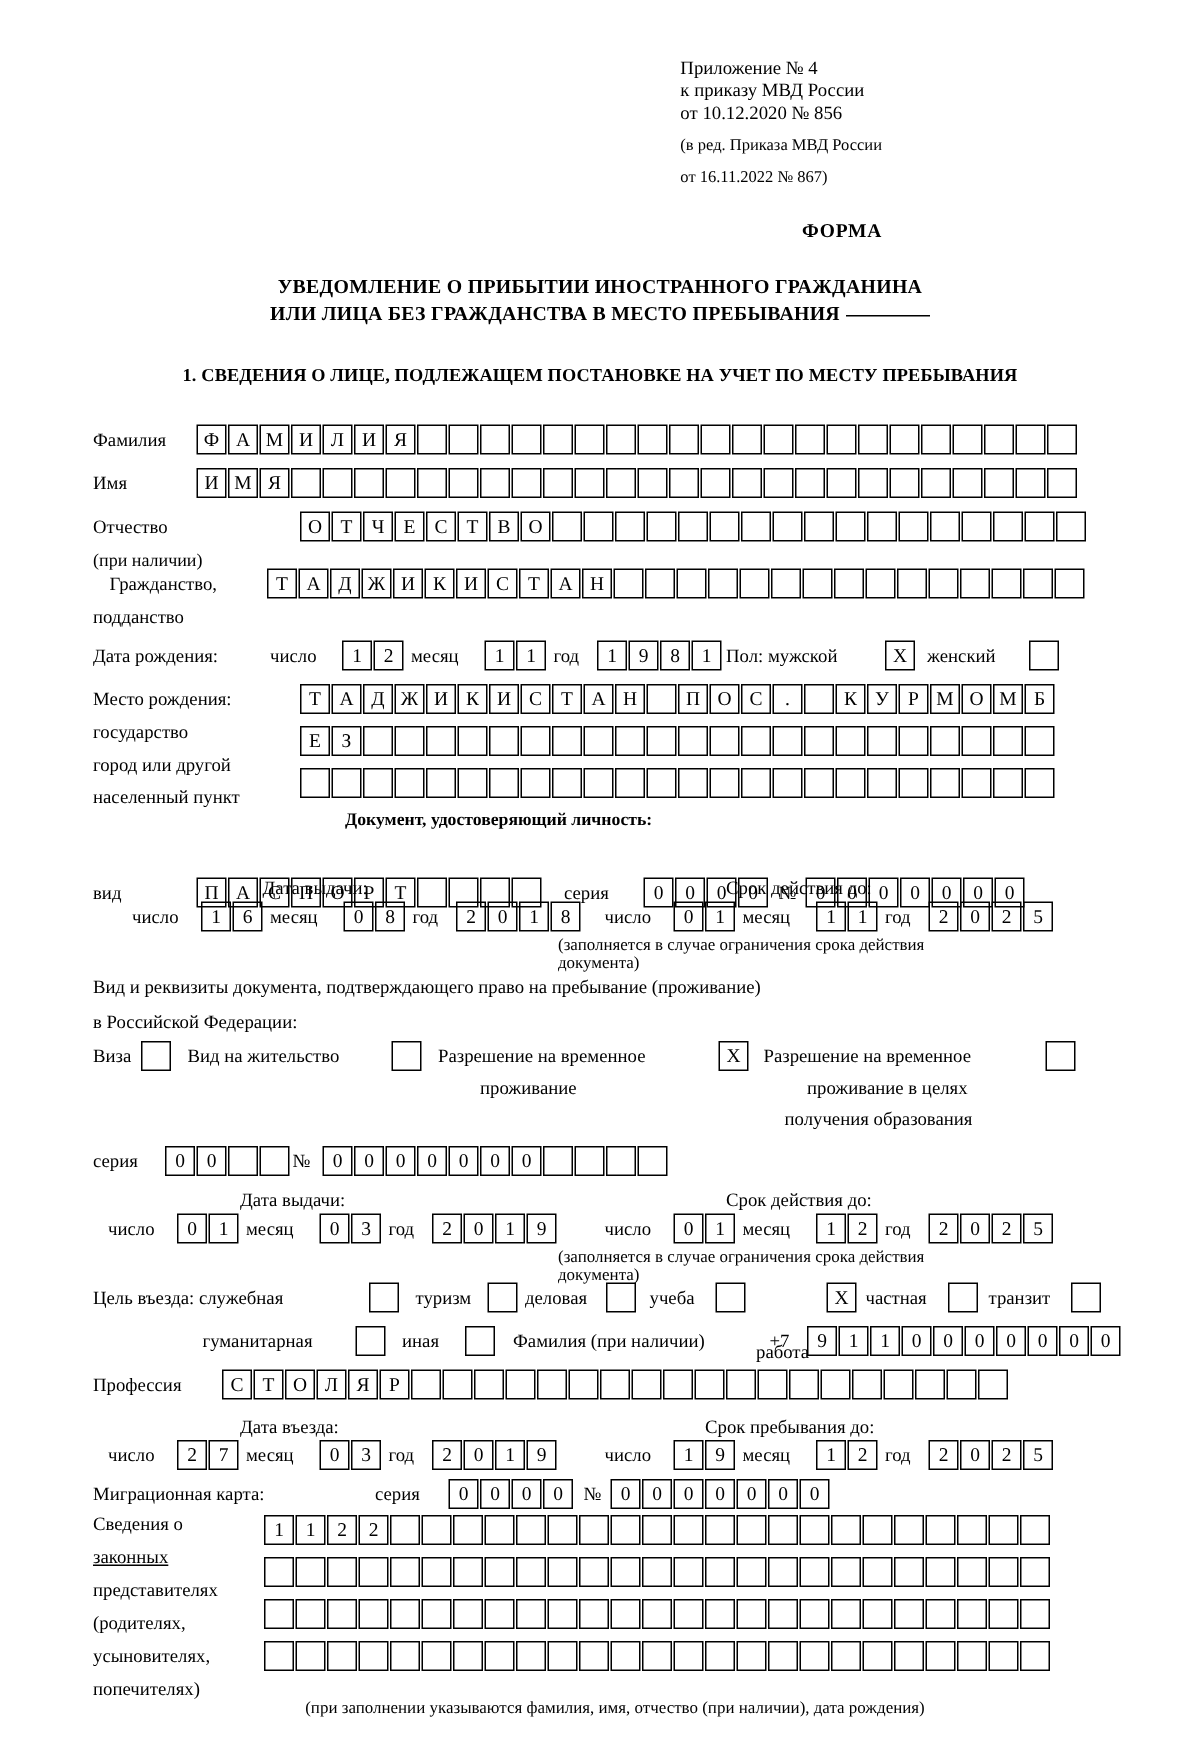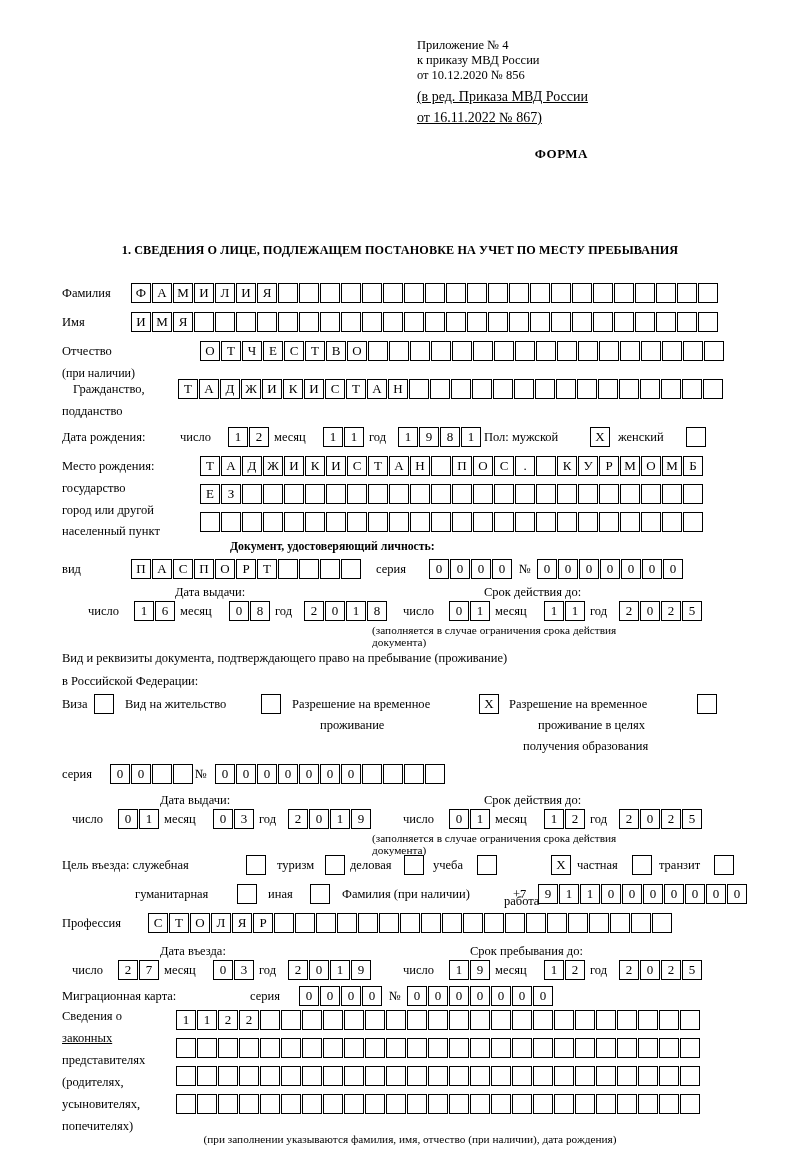--- a/index.html
+++ b/index.html
@@ -9,21 +9,21 @@
     color:#000;
     position:relative;
     overflow:hidden;
   }
   .page{position:relative;width:636px;height:1163px;box-sizing:border-box;padding:13px;}
 
   .hdr{
     position:absolute;top:38px;right:48px;text-align:left;
     font-size:12.5px;line-height:15px;
   }
-  .hdr .small{font-size:14px;line-height:14px;margin-top:7px;text-decoration:underline;}
+  .hdr .small{font-size:11px;line-height:14px;margin-top:7px;}
   .forma{
     position:absolute;top:146px;right:48px;
     font-weight:bold;font-size:13px;letter-spacing:.5px;
   }
 
   .title{
     position:absolute;top:182px;left:0;width:800px;text-align:center;
     font-weight:bold;font-size:13.2px;line-height:18px;letter-spacing:.2px;
   }
   .title .rule{display:inline-block;width:56px;border-bottom:1px solid #000;vertical-align:2px;margin-left:4px;}
@@ -59,20 +59,24 @@
 
   <div class="hdr">
     <div>Приложение № 4</div>
     <div>к приказу МВД России</div>
     <div>от 10.12.2020 № 856</div>
     <div class="small">(в ред. Приказа МВД России</div>
     <div class="small">от 16.11.2022 № 867)</div>
   </div>
   <div class="forma">ФОРМА</div>
 
+  <div class="title">
+    <div>УВЕДОМЛЕНИЕ О ПРИБЫТИИ ИНОСТРАННОГО ГРАЖДАНИНА</div>
+    <span>ИЛИ ЛИЦА БЕЗ ГРАЖДАНСТВА В МЕСТО ПРЕБЫВАНИЯ</span><span class="rule"></span>
+  </div>
 
   <div class="section1">1. СВЕДЕНИЯ О ЛИЦЕ, ПОДЛЕЖАЩЕМ ПОСТАНОВКЕ НА УЧЕТ ПО МЕСТУ ПРЕБЫВАНИЯ</div>
 
   <div class="row" style="top:283px;">
     <div class="lbl" style="left:62px;">Фамилия</div>
     <div class="boxes" id="surname-boxes" style="left:131px;top:0;">
         <div class="bx">Ф</div>
         <div class="bx">А</div>
         <div class="bx">М</div>
         <div class="bx">И</div>
@@ -315,21 +319,21 @@
         <div class="bx"></div>
         <div class="bx"></div>
         <div class="bx"></div>
         <div class="bx"></div>
       </div>
   </div>
   <div class="lbl" style="left:62px;top:521px;position:absolute;">населенный пункт</div>
 
   <div class="docline" style="left:230px;top:539px;">Документ, удостоверяющий личность:</div>
 
-  <div class="row" style="top:559px;">
+  <div class="row" style="top:585px;">
     <div class="lbl" style="left:62px;">вид</div>
     <div class="boxes" id="idoc-type" style="left:131px;top:0;">
         <div class="bx">П</div>
         <div class="bx">А</div>
         <div class="bx">С</div>
         <div class="bx">П</div>
         <div class="bx">О</div>
         <div class="bx">Р</div>
         <div class="bx">Т</div>
         <div class="bx"></div>

